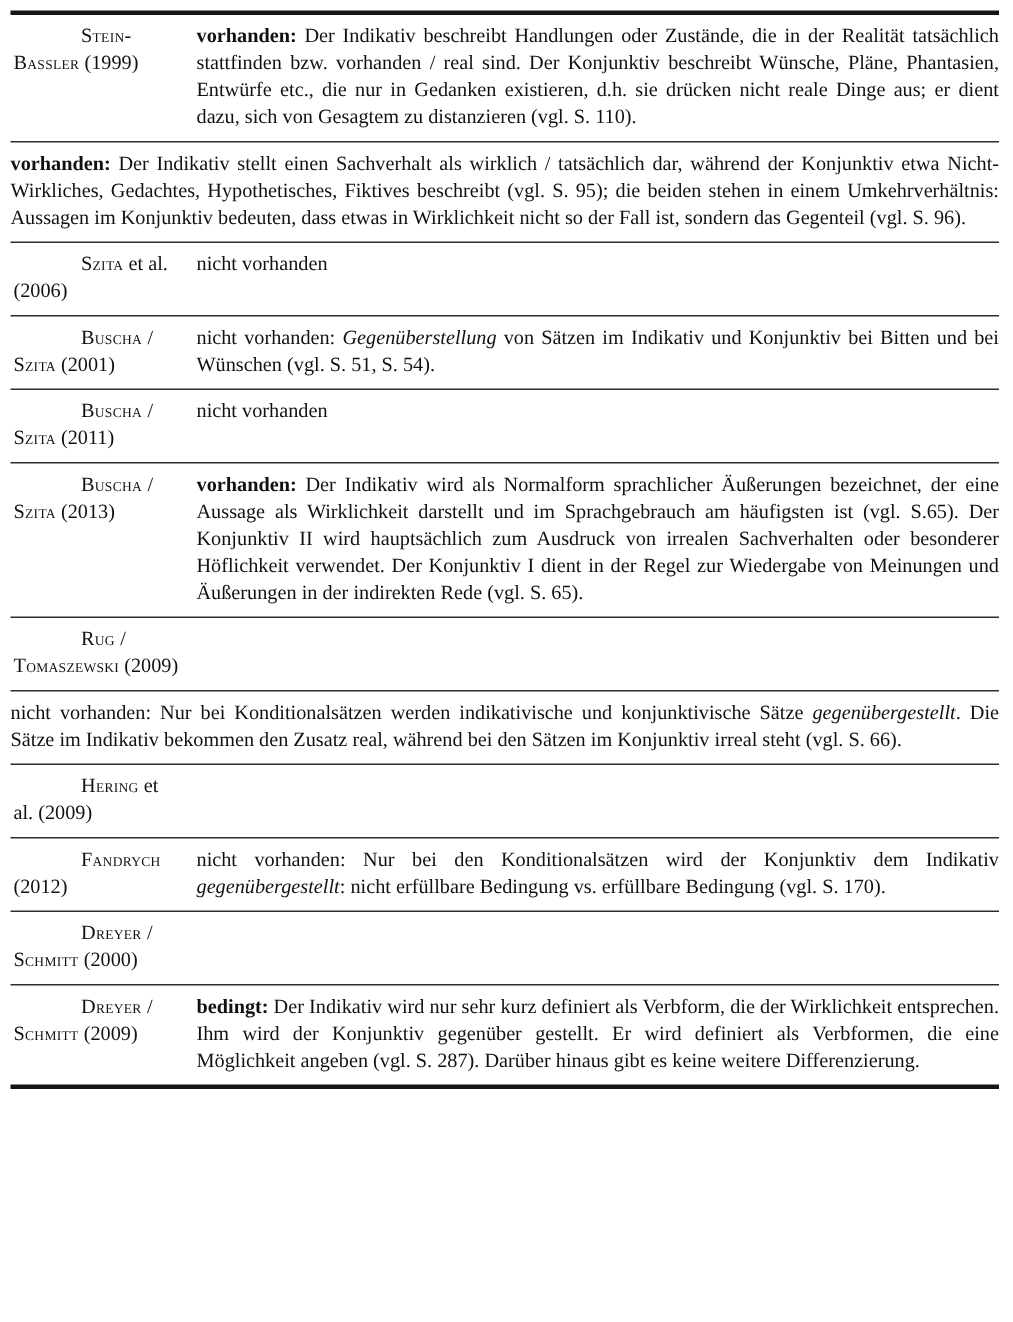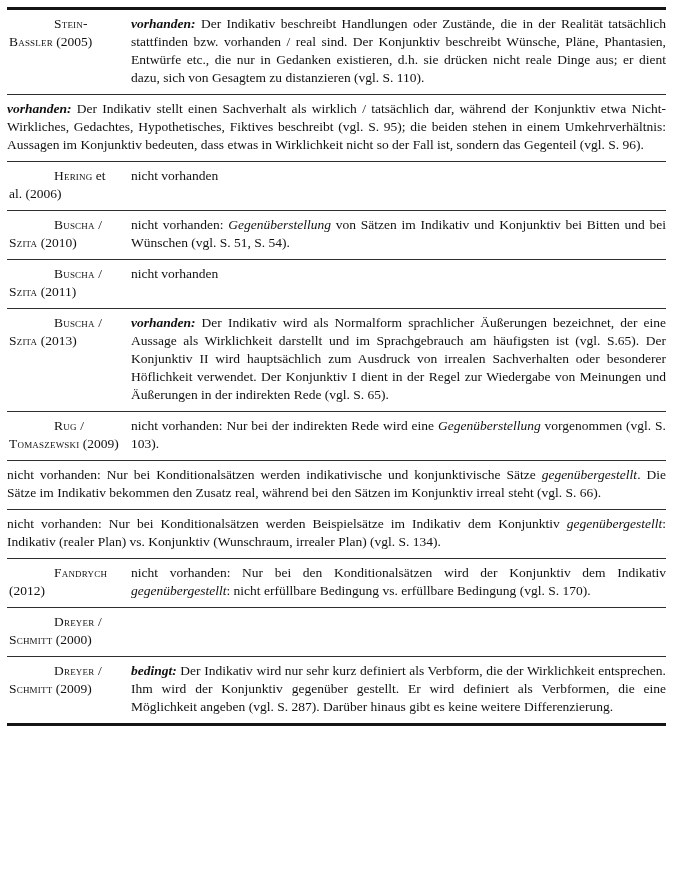--- a/index.html
+++ b/index.html
@@ -35,61 +35,60 @@
   .author {
     flex: 0 0 112px;
     padding-right: 10px;
     padding-left: 2px;
   }
   .desc {
     flex: 1;
     text-align: justify;
   }
   .sc { font-variant: small-caps; letter-spacing: 0.2px; margin-left: 45px; }
-  .b  { font-weight: bold; font-style: italic; }
+  .b  { font-weight: bold; }
   .i  { font-style: italic; }
   .n  { }
 </style>
 </head>
 <body>
 
 <div class="page">
   <div class="table">
       <div class="row">
-        <div class="cell author"><span class="sc">Stein-Bassler</span><span class="n"> (2005)</span></div>
+        <div class="cell author"><span class="sc">Stein-Bassler</span><span class="n"> (1999)</span></div>
         <div class="cell desc"><span class="b">vorhanden:</span><span class="n"> Der Indikativ beschreibt Handlungen oder Zustände, die in der Realität tatsächlich stattfinden bzw. vorhanden / real sind. Der Konjunktiv beschreibt Wünsche, Pläne, Phantasien, Entwürfe etc., die nur in Gedanken existieren, d.h. sie drücken nicht reale Dinge aus; er dient dazu, sich von Gesagtem zu distanzieren (vgl. S. 110).</span></div>
       </div>
       <div class="row">
         <div class="cell desc"><span class="b">vorhanden:</span><span class="n"> Der Indikativ stellt einen Sachverhalt als wirklich / tatsächlich dar, während der Konjunktiv etwa Nicht-Wirkliches, Gedachtes, Hypothetisches, Fiktives beschreibt (vgl. S. 95); die beiden stehen in einem Umkehrverhältnis: Aussagen im Konjunktiv bedeuten, dass etwas in Wirklichkeit nicht so der Fall ist, sondern das Gegenteil (vgl. S. 96).</span></div>
       </div>
       <div class="row">
-        <div class="cell author"><span class="sc">Hering</span><span class="n"> et al. (2006)</span></div>
+        <div class="cell author"><span class="sc">Szita</span><span class="n"> et al. (2006)</span></div>
         <div class="cell desc"><span class="n">nicht vorhanden</span></div>
       </div>
       <div class="row">
-        <div class="cell author"><span class="sc">Buscha / Szita</span><span class="n"> (2010)</span></div>
+        <div class="cell author"><span class="sc">Buscha / Szita</span><span class="n"> (2001)</span></div>
         <div class="cell desc"><span class="n">nicht vorhanden: </span><span class="i">Gegenüberstellung</span><span class="n"> von Sätzen im Indikativ und Konjunktiv bei Bitten und bei Wünschen (vgl. S. 51, S. 54).</span></div>
       </div>
       <div class="row">
         <div class="cell author"><span class="sc">Buscha / Szita</span><span class="n"> (2011)</span></div>
         <div class="cell desc"><span class="n">nicht vorhanden</span></div>
       </div>
       <div class="row">
         <div class="cell author"><span class="sc">Buscha / Szita</span><span class="n"> (2013)</span></div>
         <div class="cell desc"><span class="b">vorhanden:</span><span class="n"> Der Indikativ wird als Normalform sprachlicher Äußerungen bezeichnet, der eine Aussage als Wirklichkeit darstellt und im Sprachgebrauch am häufigsten ist (vgl. S.65). Der Konjunktiv II wird hauptsächlich zum Ausdruck von irrealen Sachverhalten oder besonderer Höflichkeit verwendet. Der Konjunktiv I dient in der Regel zur Wiedergabe von Meinungen und Äußerungen in der indirekten Rede (vgl. S. 65).</span></div>
       </div>
       <div class="row">
         <div class="cell author"><span class="sc">Rug / Tomaszewski</span><span class="n"> (2009)</span></div>
-        <div class="cell desc"><span class="n">nicht vorhanden: Nur bei der indirekten Rede wird eine </span><span class="i">Gegenüberstellung</span><span class="n"> vorgenommen (vgl. S. 103).</span></div>
       </div>
       <div class="row">
         <div class="cell desc"><span class="n">nicht vorhanden: Nur bei Konditionalsätzen werden indikativische und konjunktivische Sätze </span><span class="i">gegenübergestellt</span><span class="n">. Die Sätze im Indikativ bekommen den Zusatz real, während bei den Sätzen im Konjunktiv irreal steht (vgl. S. 66).</span></div>
       </div>
       <div class="row">
-        <div class="cell desc"><span class="n">nicht vorhanden: Nur bei Konditionalsätzen werden Beispielsätze im Indikativ dem Konjunktiv </span><span class="i">gegenübergestellt</span><span class="n">: Indikativ (realer Plan) vs. Konjunktiv (Wunschraum, irrealer Plan) (vgl. S. 134).</span></div>
+        <div class="cell author"><span class="sc">Hering</span><span class="n"> et al. (2009)</span></div>
       </div>
       <div class="row">
         <div class="cell author"><span class="sc">Fandrych</span><span class="n"> (2012)</span></div>
         <div class="cell desc"><span class="n">nicht vorhanden: Nur bei den Konditionalsätzen wird der Konjunktiv dem Indikativ </span><span class="i">gegenübergestellt</span><span class="n">: nicht erfüllbare Bedingung vs. erfüllbare Bedingung (vgl. S. 170).</span></div>
       </div>
       <div class="row">
         <div class="cell author"><span class="sc">Dreyer / Schmitt</span><span class="n"> (2000)</span></div>
       </div>
       <div class="row">
         <div class="cell author"><span class="sc">Dreyer / Schmitt</span><span class="n"> (2009)</span></div>

